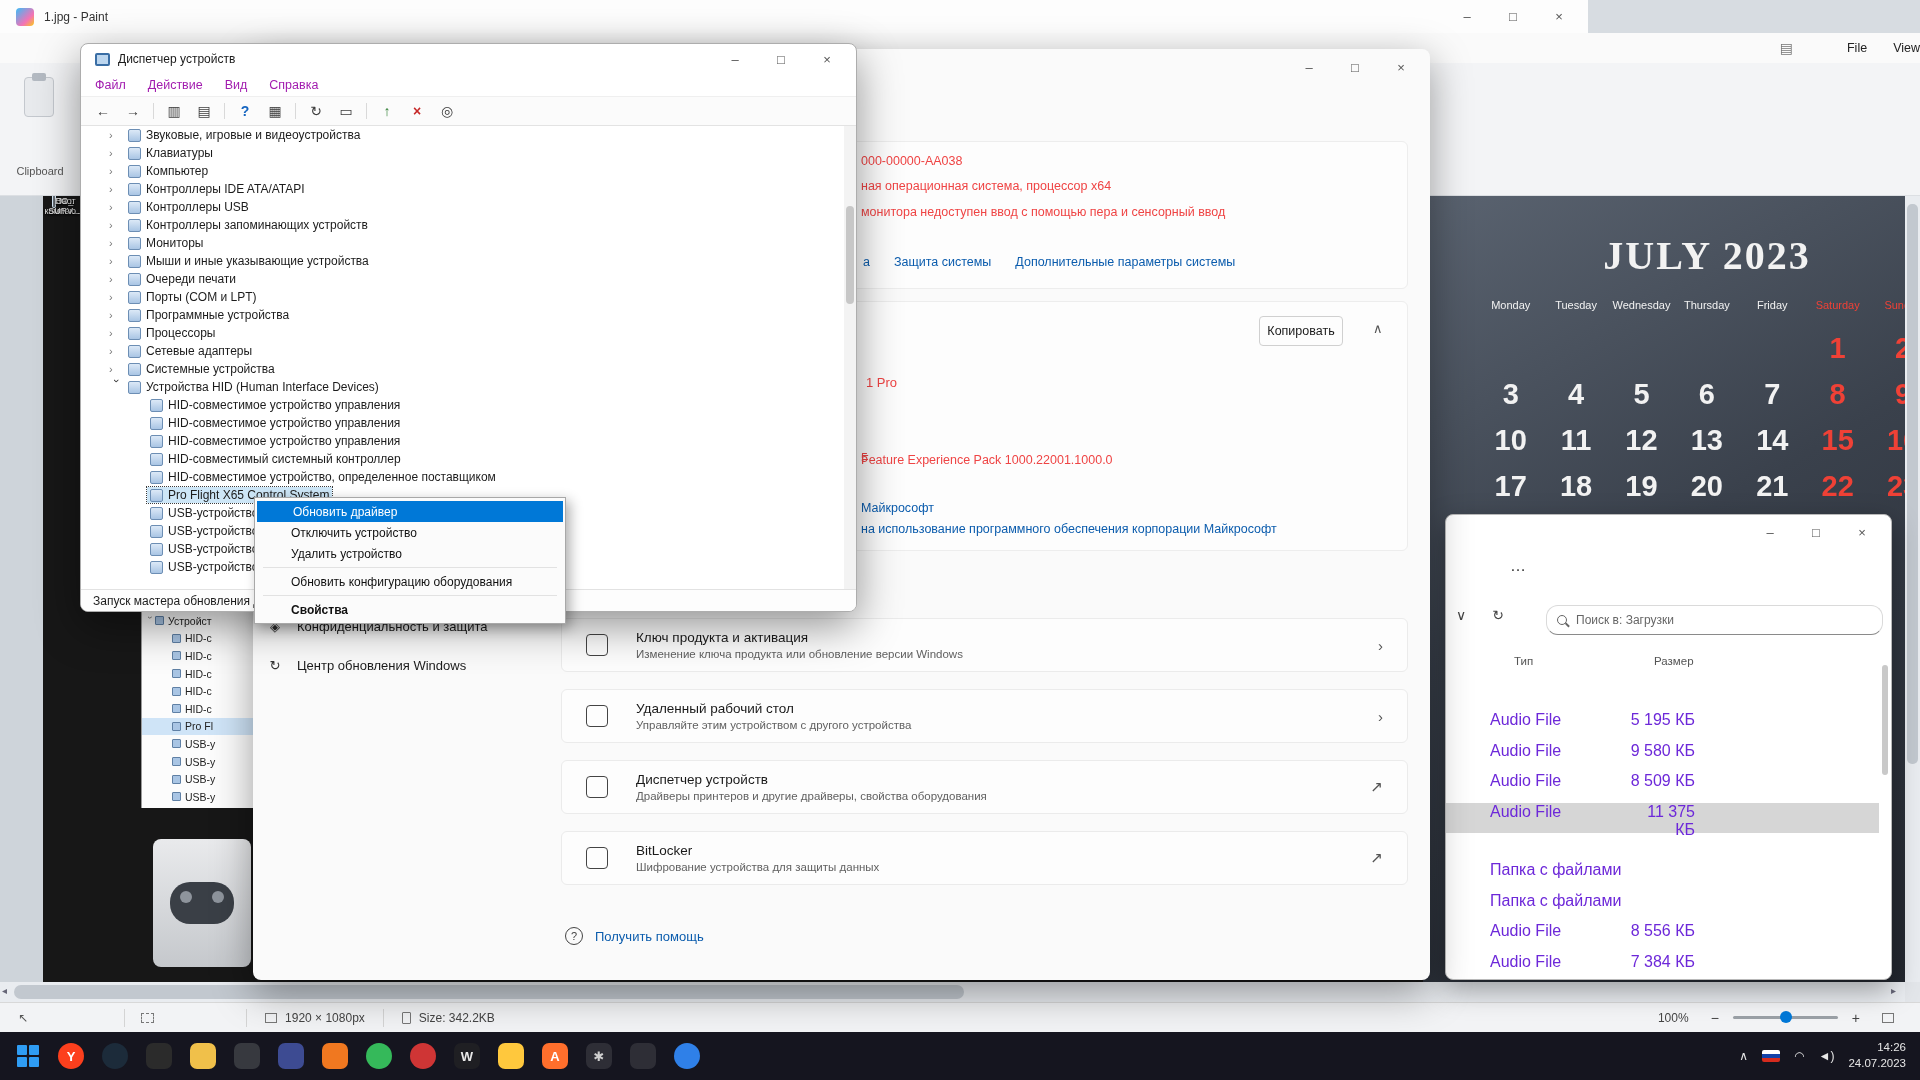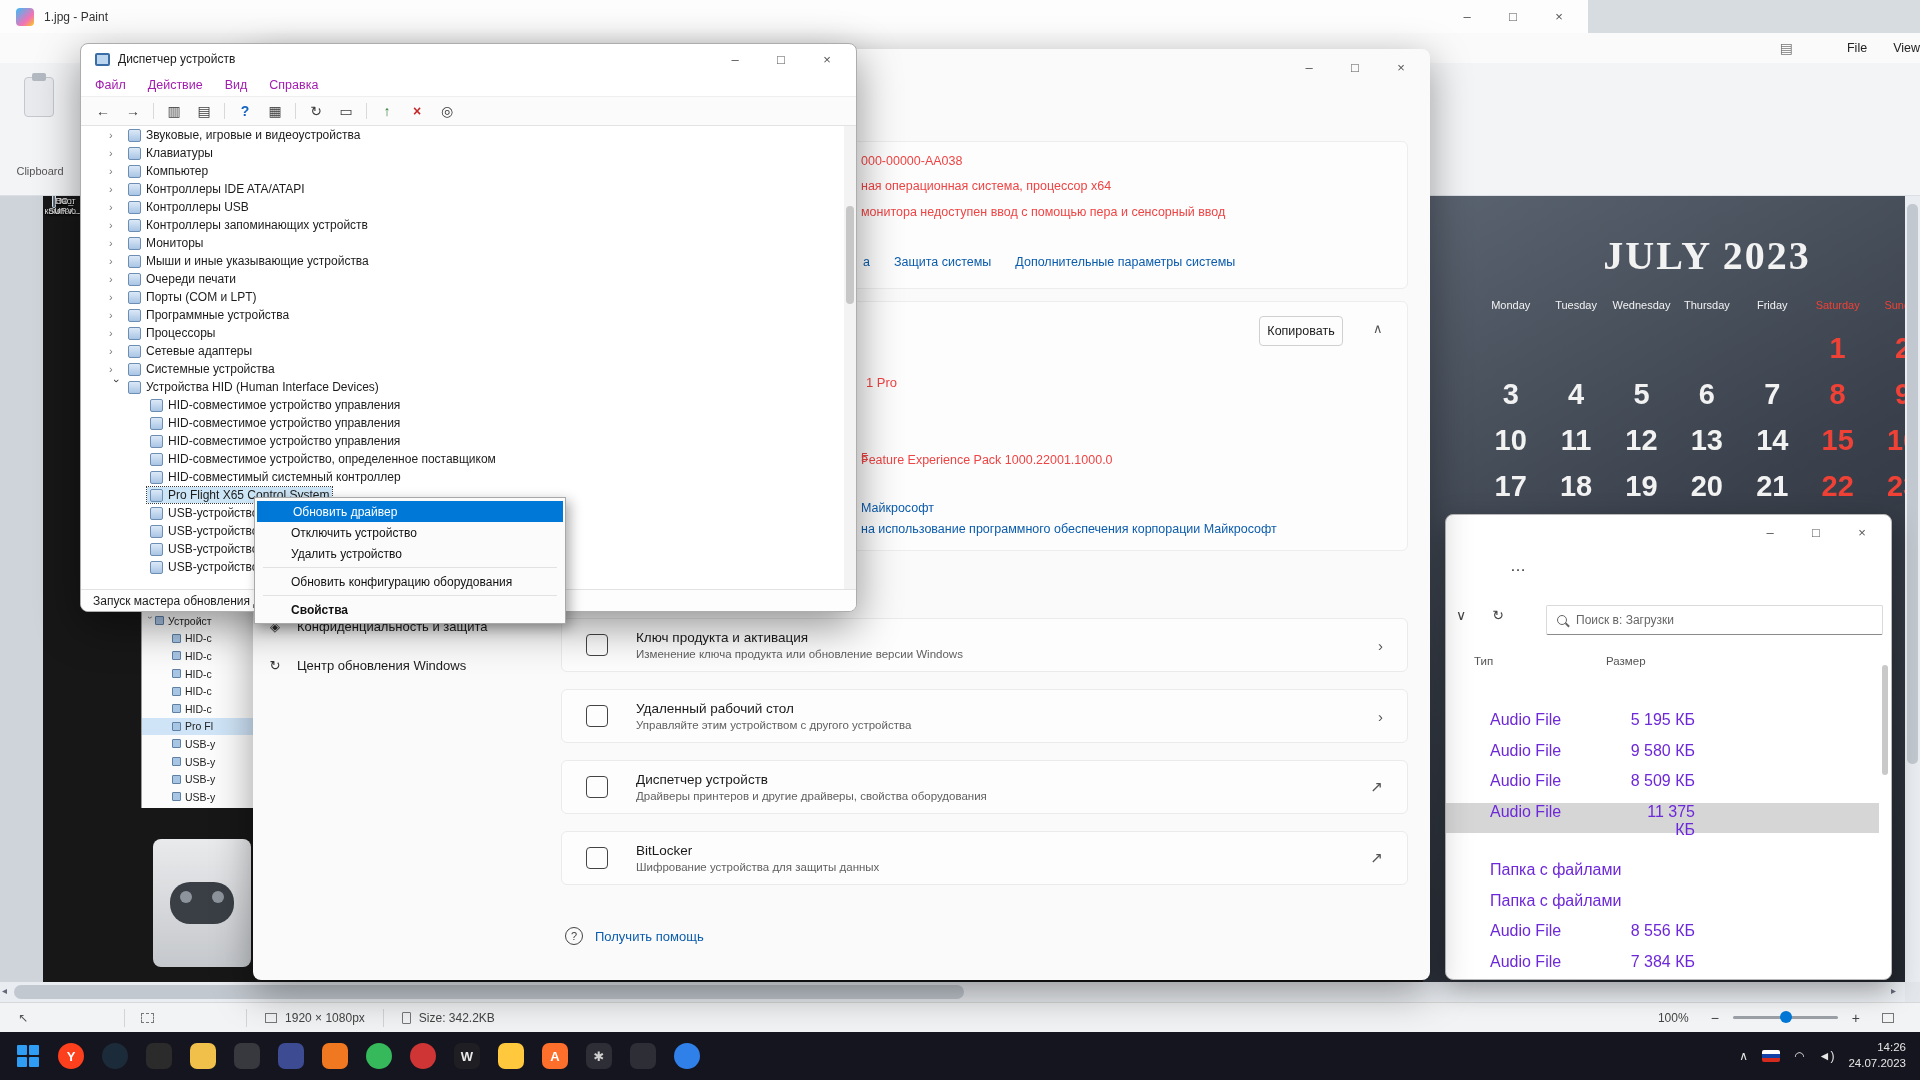--- a/index.html
+++ b/index.html
@@ -45,25 +45,25 @@
   .gamepad{position:absolute;left:110px;top:643px;width:98px;height:128px;border-radius:8px;background:linear-gradient(#e9eaec,#c5c8cc);display:flex;align-items:center;justify-content:center}
   .gamepad-body{width:64px;height:42px;background:#3a3f46;border-radius:20px;position:relative}
   .gp-dot{position:absolute;width:12px;height:12px;border-radius:50%;background:#8e949c;top:9px}
   .gp-dot.l{left:10px}.gp-dot.r{right:10px}
 
   
   .explorer{position:absolute;left:1445px;top:514px;width:447px;height:466px;background:#fff;border:1px solid #b9b9b9;border-radius:8px;z-index:8;box-shadow:0 10px 28px rgba(0,0,0,.35);overflow:hidden}
   .ex-titlebar{height:34px;display:flex;align-items:center}
   .ex-more{position:absolute;left:64px;top:42px;font-size:16px;color:#333;letter-spacing:1px}
   .ex-nav{position:absolute;left:10px;top:92px;display:flex;gap:26px;color:#444;font-size:14px}
-  .ex-search{position:absolute;left:100px;top:90px;width:337px;height:30px;border:1px solid #dadada;border-bottom:1px solid #8a8a8a;border-radius:2px;background:#fff;display:flex;align-items:center;padding-left:10px;gap:9px;font-size:12px;color:#666}
+  .ex-search{position:absolute;left:100px;top:90px;width:337px;height:30px;border:1px solid #dadada;border-bottom:1px solid #8a8a8a;border-radius:12px;background:#fff;display:flex;align-items:center;padding-left:10px;gap:9px;font-size:12px;color:#666}
   .glass{width:10px;height:10px;border:1.5px solid #666;border-radius:50%;position:relative;flex:none}
   .glass:after{content:"";position:absolute;width:5px;height:1.5px;background:#666;transform:rotate(45deg);right:-4px;bottom:-1px}
   .ex-head{position:absolute;left:0;top:140px;width:100%;display:flex;font-size:11.5px;color:#555}
-  .ex-head .h-type{padding-left:28px;width:160px}
+  .ex-head .h-type{padding-left:68px;width:208px}
   .ex-list{position:absolute;left:0;top:196px;width:100%}
   .ex-row{height:30.5px;display:flex;align-items:flex-start;font-size:16px;color:#6d28d9;width:calc(100% - 12px)}
   .ex-row .c-type{padding-left:44px;width:184px}
   .ex-row .c-size{width:65px;text-align:right}
   .ex-row.selected{background:#d6d6d6}
   .ex-row.gap-top{margin-top:28px}
   .ex-scrollthumb{position:absolute;right:3px;top:150px;width:6px;height:110px;background:#c9c9c9;border-radius:3px}
 
   
   .settings{position:absolute;left:253px;top:49px;width:1177px;height:931px;background:#fafafa;border-radius:8px;z-index:10;box-shadow:0 12px 40px rgba(0,0,0,.38)}
@@ -704,29 +704,29 @@
           <span class="row-inner">
             <span class="ni"></span>
             <span>HID-совместимое устройство управления</span>
           </span>
         </div>
 
         <div class="dm-row child">
           <span class="arr"></span>
           <span class="row-inner">
             <span class="ni"></span>
+            <span>HID-совместимый системный контроллер</span>
+          </span>
+        </div>
+
+        <div class="dm-row child">
+          <span class="arr"></span>
+          <span class="row-inner">
+            <span class="ni"></span>
             <span>HID-совместимое устройство, определенное поставщиком</span>
-          </span>
-        </div>
-
-        <div class="dm-row child">
-          <span class="arr"></span>
-          <span class="row-inner">
-            <span class="ni"></span>
-            <span>HID-совместимый системный контроллер</span>
           </span>
         </div>
 
         <div class="dm-row child selected">
           <span class="arr"></span>
           <span class="row-inner">
             <span class="ni"></span>
             <span>Pro Flight X65 Control System</span>
           </span>
         </div>

